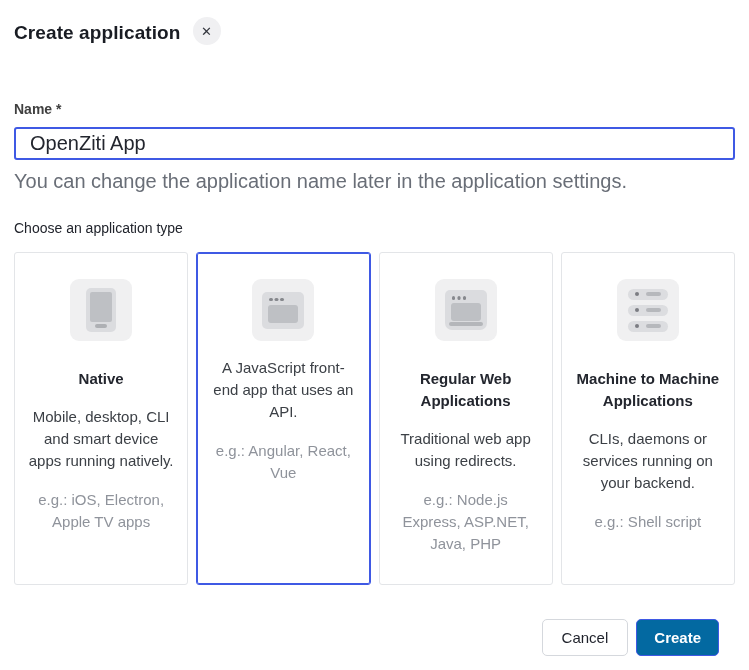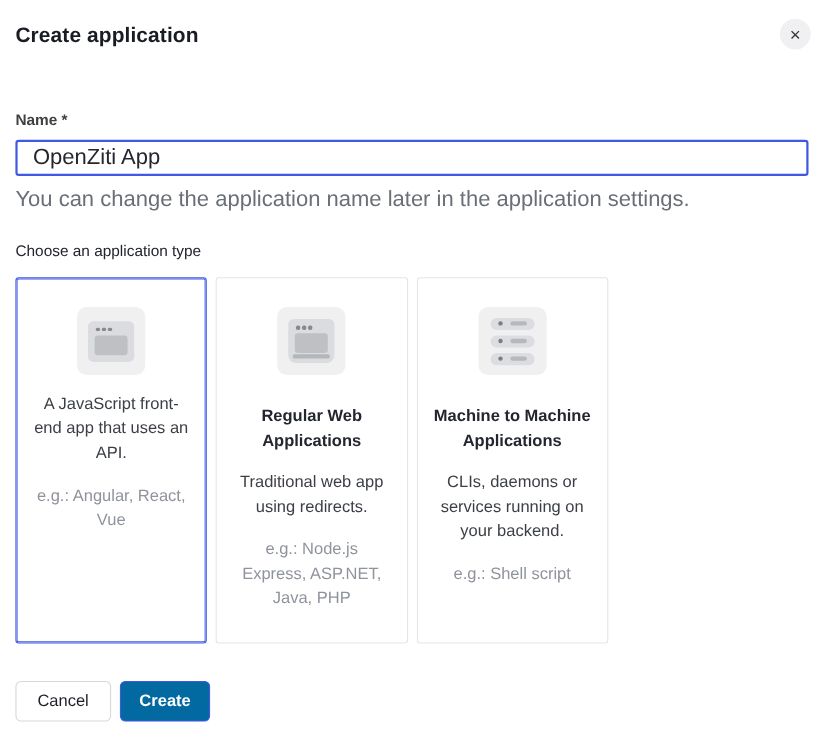--- a/index.html
+++ b/index.html
@@ -5,21 +5,21 @@
   * { margin:0; padding:0; box-sizing:border-box; }
   html,body { width:749px; height:670px; background:#ffffff; }
   body {
     font-family:"Liberation Sans","DejaVu Sans",sans-serif;
     color:#191c23;
     overflow:hidden;
   }
   .modal { width:749px; height:670px; padding:20px 14px 14px 14px; background:#fff; }
 
   
-  .modal-header { display:flex; align-items:flex-start; justify-content:space-between; }
+  .modal-header { display:flex; align-items:flex-start; justify-content:flex-start;gap:12px; }
   .modal-title { font-size:19px; font-weight:700; color:#191c23; line-height:26px; letter-spacing:.1px; }
   .close-btn {
     width:28px; height:28px; border-radius:50%; border:none; background:#f0f0f2;
     display:flex; align-items:center; justify-content:center;
     font-size:13px; color:#33363d; cursor:pointer; margin-top:-3px; margin-right:-2px;
   }
 
   
   .field-label { margin-top:55px; font-size:14px; font-weight:700; color:#404040; line-height:17px; }
   .name-input {
@@ -65,21 +65,21 @@
   .server-window-icon .p2 { display:block; position:absolute; left:6px; right:6px; top:13px; height:18px; background:#bec0c4; border-radius:3px; }
   .server-window-icon .p3 { display:block; position:absolute; left:4px; right:4px; bottom:4px; height:4px; background:#b4b6ba; border-radius:2px; }
 
   .server-stack-icon { width:40px; height:43px; background:transparent; }
   .server-stack-icon i { display:block; position:relative; width:40px; height:11px; background:#dcdde0; border-radius:6px; margin-bottom:5px; }
   .server-stack-icon i:last-child { margin-bottom:0; }
   .server-stack-icon i::before { content:""; position:absolute; left:7px; top:3.5px; width:4px; height:4px; border-radius:50%; background:#7b7d82; }
   .server-stack-icon i::after  { content:""; position:absolute; right:7px; top:3.5px; width:15px; height:4px; border-radius:2px; background:#b6b8bc; }
 
   
-  .modal-footer { margin-top:34px; display:flex; gap:8px; padding-right:16px; }
+  .modal-footer { margin-top:34px; display:flex; justify-content:flex-end; gap:8px; padding-right:16px; }
   .btn {
     height:37px; border-radius:5px; font-size:15px; cursor:pointer;
     font-family:"Liberation Sans","DejaVu Sans",sans-serif;
     display:flex; align-items:center; justify-content:center;
   }
   .btn-cancel { background:#fff; border:1px solid #d5d8dd; color:#1e212a; padding:0 19px; font-weight:500; }
   .btn-create { background:#0369a1; border:1px solid #3f59e4; color:#ffffff; padding:0 17px; font-weight:600; }
 </style>
 </head>
 <body>
@@ -93,20 +93,31 @@
     </button>
   </div>
 
   <div class="field-label">Name *</div>
   <input class="name-input" type="text" autofocus="" value="OpenZiti App" style="">
   <div class="helper-text">You can change the application name later in the application settings.</div>
 
   <div class="type-label">Choose an application type</div>
 
   <div class="card-grid">
+  <div class="card">
+    <div class="icon-box">
+      <span class="glyph mobile-phone-icon">
+            <i class="p1"></i>
+            <i class="p2"></i>
+          </span>
+    </div>
+    <div class="card-title">Native</div>
+    <div class="card-desc">Mobile, desktop, CLI and smart device apps running natively.</div>
+    <div class="card-example">e.g.: iOS, Electron, Apple TV apps</div>
+  </div>
 
   <div class="card selected">
     <div class="icon-box">
       <span class="glyph browser-window-icon">
             <i class="p1"></i>
             <i class="p2"></i>
           </span>
     </div>
     <div class="card-desc">A JavaScript front-end app that uses an API.</div>
     <div class="card-example">e.g.: Angular, React, Vue</div>

